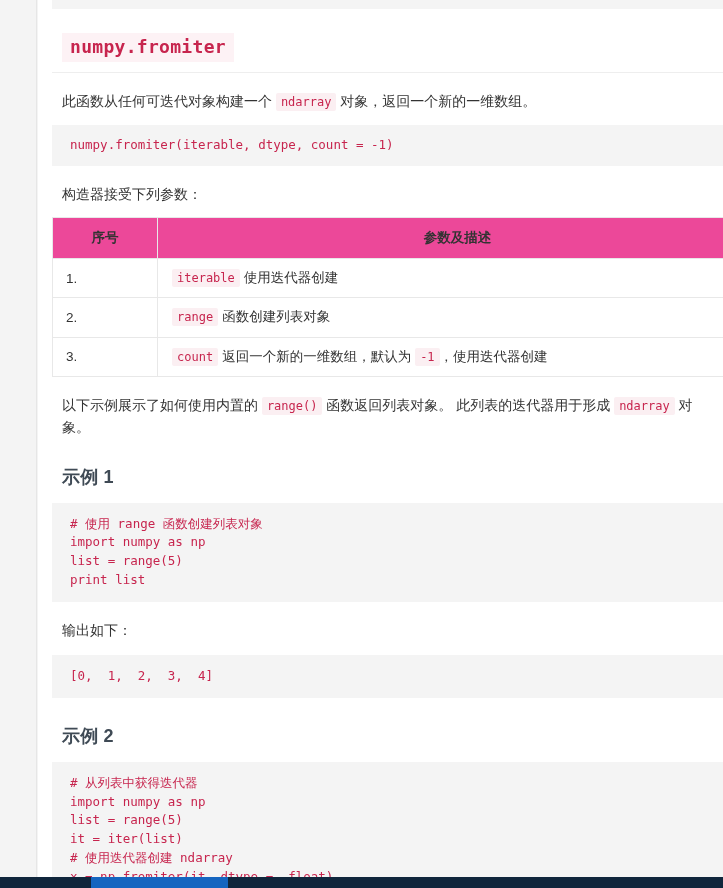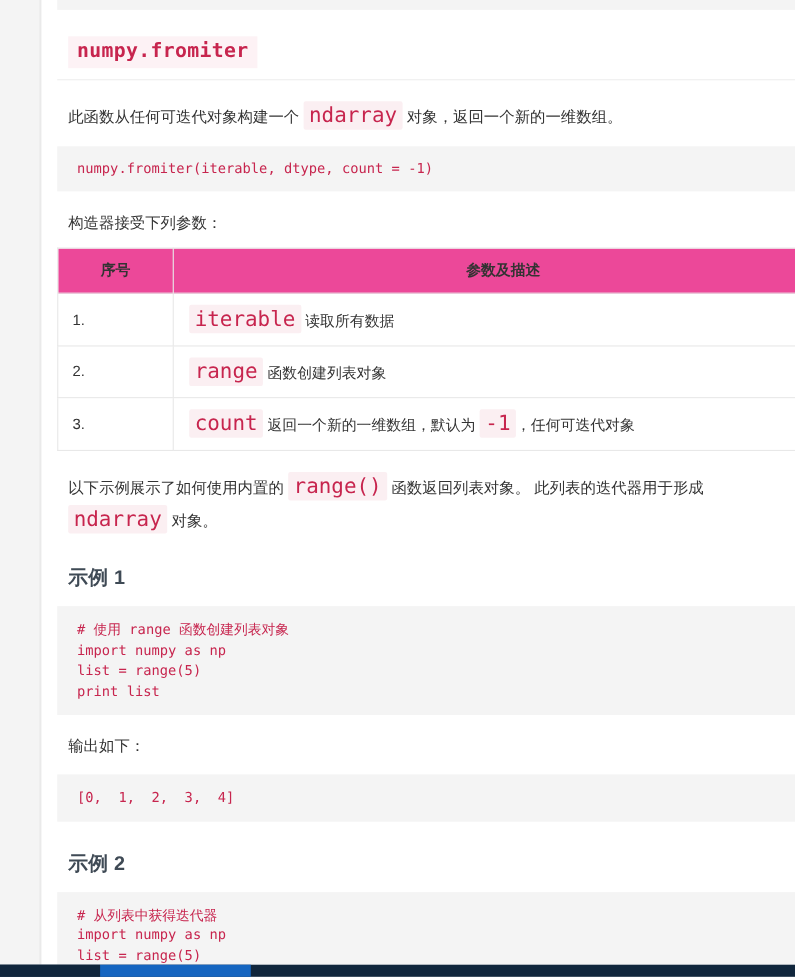--- a/index.html
+++ b/index.html
@@ -83,21 +83,21 @@
   p.para {
     margin: 17px 0 0 24px;
     font-size: 14px;
     line-height: 1.6;
     color: #333333;
     padding-right: 10px;
   }
 
   code.inline {
     font-family: "DejaVu Sans Mono", "Liberation Mono", monospace;
-    font-size: 19px;
+    font-size: 12px;
     color: #c7254e;
     background: #fbeff2;
     padding: 2px 5px;
     border-radius: 2px;
     white-space: pre;
   }
 
   pre.codeblock {
     margin: 14px 0 0 14px;
     background: #f4f4f4;
@@ -214,33 +214,33 @@
         <thead>
           <tr>
             <th class="col-num">序号</th>
             <th>参数及描述</th>
           </tr>
         </thead>
         <tbody>
           <tr>
             <td class="col-num">1.</td>
             <td class="col-desc">
-              <code class="inline">iterable</code><span class="gap"></span><span>读取所有数据</span>
+              <code class="inline">iterable</code><span class="gap"></span><span>使用迭代器创建</span>
             </td>
           </tr>
           <tr>
             <td class="col-num">2.</td>
             <td class="col-desc">
               <code class="inline">range</code><span class="gap"></span><span>函数创建列表对象</span>
             </td>
           </tr>
           <tr>
             <td class="col-num">3.</td>
             <td class="col-desc">
-              <code class="inline">count</code><span class="gap"></span><span>返回一个新的一维数组，默认为</span><span class="gap"></span><code class="inline">-1</code><span>，任何可迭代对象</span>
+              <code class="inline">count</code><span class="gap"></span><span>返回一个新的一维数组，默认为</span><span class="gap"></span><code class="inline">-1</code><span>，使用迭代器创建</span>
             </td>
           </tr>
         </tbody>
       </table>
 
       <p class="para">
         <span>以下示例展示了如何使用内置的</span>
         <code class="inline">range()</code>
         <span>函数返回列表对象。 此列表的迭代器用于形成</span>
         <code class="inline">ndarray</code>

